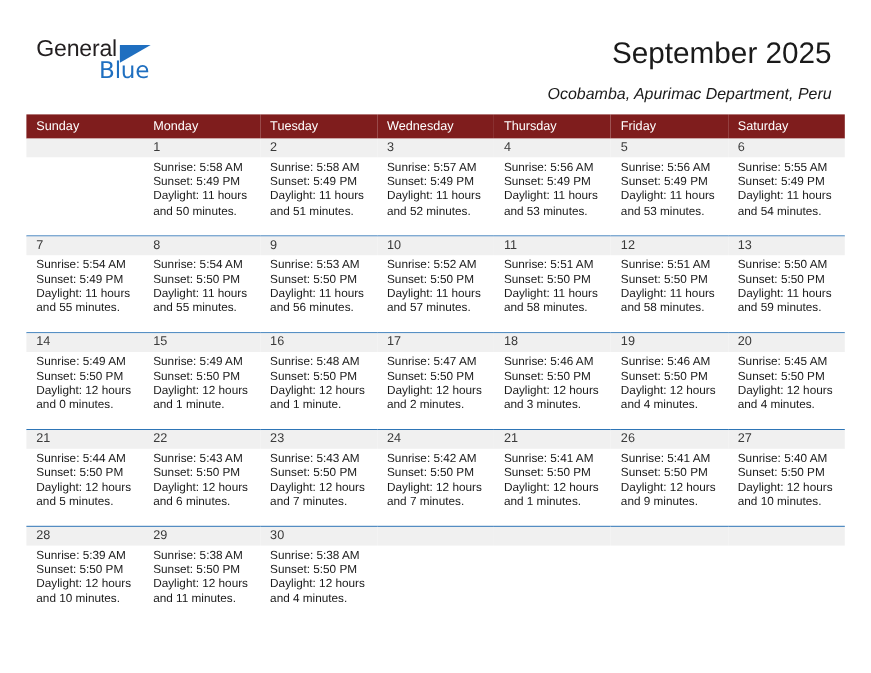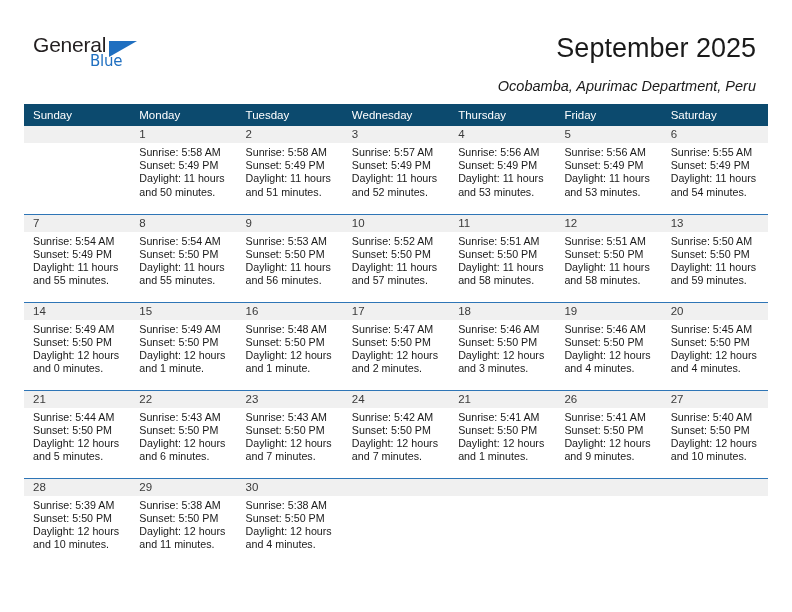--- a/index.html
+++ b/index.html
@@ -42,21 +42,21 @@
     top: 0;
     font-size: 21px;
     letter-spacing: -0.2px;
     color: #231f20;
     font-family: Liberation Sans, sans-serif;
   }
   .logo-blue {
     position: absolute;
     left: 57px;
     top: 19px;
-    font-size: 15px;
+    font-size: 21px;
     letter-spacing: -0.2px;
     color: #1f6fc0;
     font-family: "DejaVu Sans", sans-serif;
   }
   .logo-tri {
     position: absolute;
     left: 76px;
     top: 8px;
     width: 0;
     height: 0;
@@ -92,21 +92,21 @@
     left: 24px;
     top: 104px;
     width: 744px;
   }
   table.cal {
     width: 744px;
     border-collapse: collapse;
     table-layout: fixed;
   }
   table.cal th {
-    background: #0c4a6e;
+    background: #7f1d1d;
     color: #ffffff;
     font-size: 11.5px;
     font-weight: normal;
     text-align: left;
     padding: 5px 0 5px 9px;
     height: 19px;
     box-sizing: border-box;
   }
   table.cal td {
     vertical-align: top;

